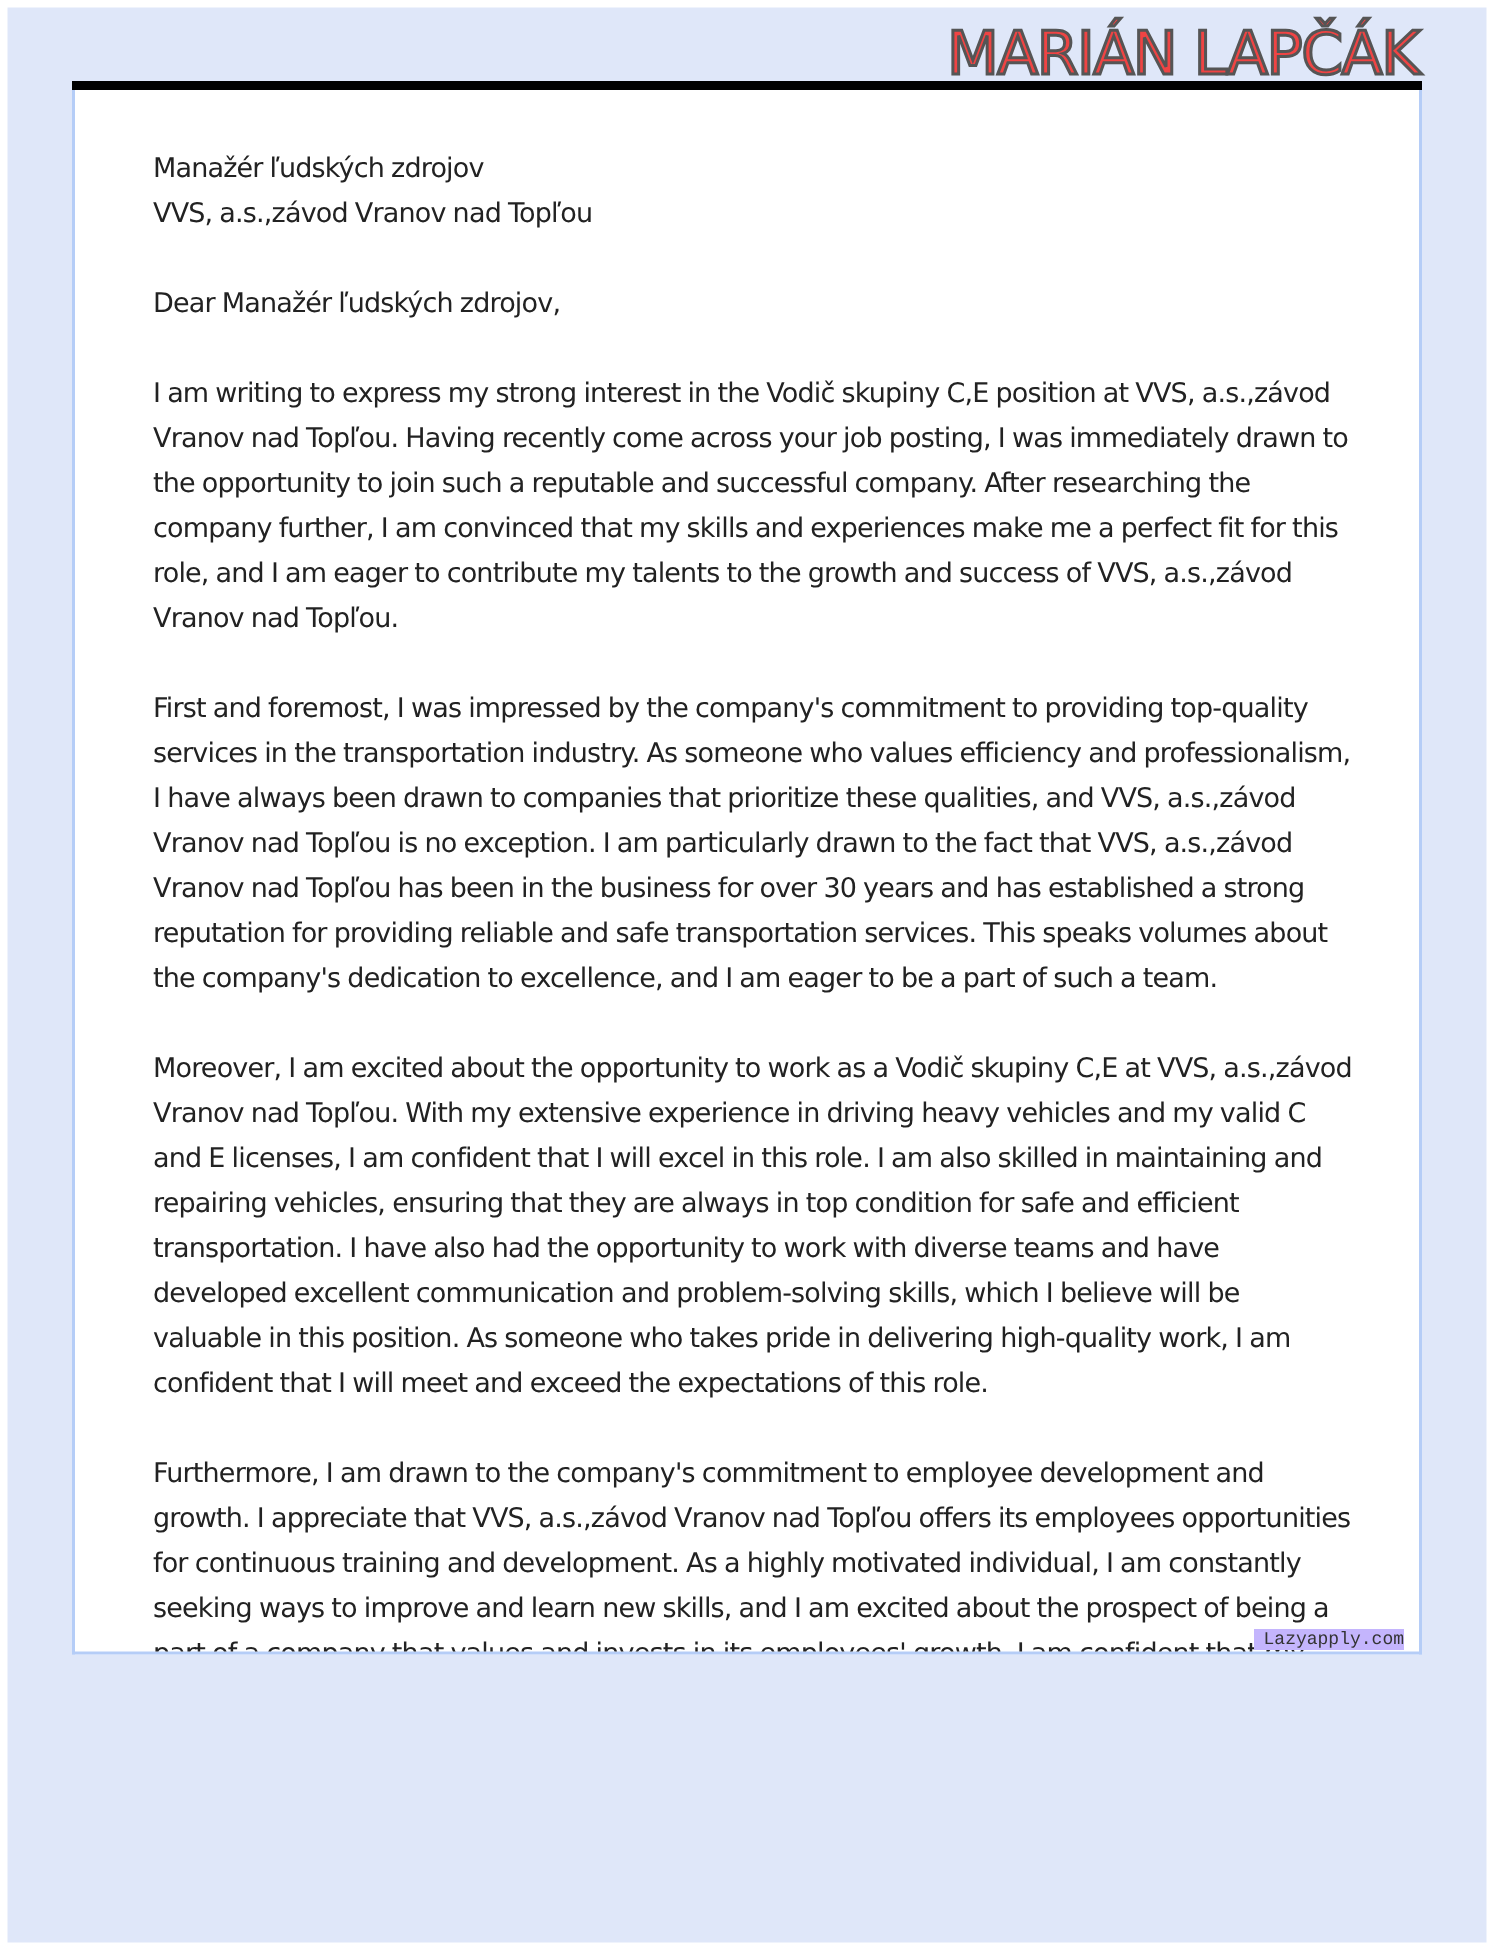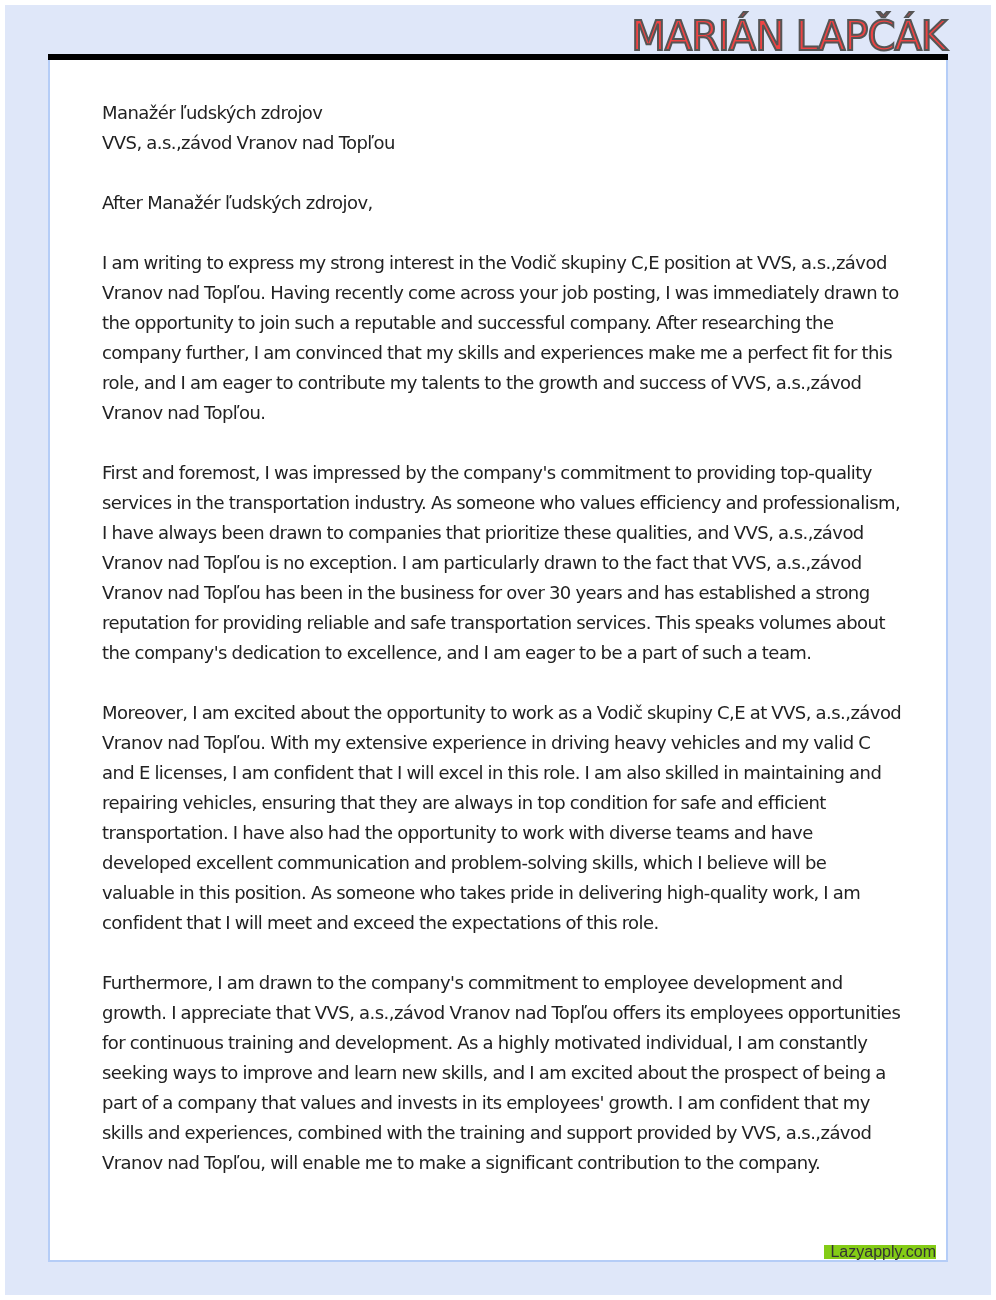--- a/index.html
+++ b/index.html
@@ -32,21 +32,21 @@
       color: #ef4444;
       -webkit-text-stroke: 2px #555555;
       line-height: 48px;
       white-space: nowrap;
     }
     .card {
       position: absolute;
       left: 48px;
       top: 55px;
       width: 900px;
-      height: 1207px;
+      height: 1048px;
       background: #ffffff;
       border-left: 2px solid #b5cdf7;
       border-right: 2px solid #b5cdf7;
       border-bottom: 2px solid #b5cdf7;
       box-sizing: border-box;
       overflow: hidden;
     }
     .top-bar {
       position: absolute;
       left: 48px;
@@ -70,42 +70,42 @@
     .letter p {
       margin: 0 0 30px 0;
     }
     .address-line {
       display: block;
     }
     .watermark {
       position: absolute;
       right: 10px;
       bottom: 1px;
-      font-family: Liberation Sans, sans-serif;
-      font-size: 16px;
+      font-family: Liberation Mono, monospace;
+      font-size: 12px;
       color: #333333;
-      background: #84cc16;
+      background: #c4b5fd;
       padding: 0 0 0 6px;
       line-height: 14px;
     }
   </style>
 </head>
 <body>
 
 <div class="page-bg"></div>
 
 <div class="name-header">MARIÁN LAPČÁK</div>
 
 <div class="card">
   <div class="letter">
     <p>
       <span class="address-line">Manažér ľudských zdrojov</span>
       <span class="address-line">VVS, a.s.,závod Vranov nad Topľou</span>
     </p>
-    <p>After Manažér ľudských zdrojov,</p>
+    <p>Dear Manažér ľudských zdrojov,</p>
     <p>I am writing to express my strong interest in the Vodič skupiny C,E position at VVS, a.s.,závod Vranov nad Topľou. Having recently come across your job posting, I was immediately drawn to the opportunity to join such a reputable and successful company. After researching the company further, I am convinced that my skills and experiences make me a perfect fit for this role, and I am eager to contribute my talents to the growth and success of VVS, a.s.,závod Vranov nad Topľou.</p>
     <p>First and foremost, I was impressed by the company's commitment to providing top-quality services in the transportation industry. As someone who values efficiency and professionalism, I have always been drawn to companies that prioritize these qualities, and VVS, a.s.,závod Vranov nad Topľou is no exception. I am particularly drawn to the fact that VVS, a.s.,závod Vranov nad Topľou has been in the business for over 30 years and has established a strong reputation for providing reliable and safe transportation services. This speaks volumes about the company's dedication to excellence, and I am eager to be a part of such a team.</p>
     <p>Moreover, I am excited about the opportunity to work as a Vodič skupiny C,E at VVS, a.s.,závod Vranov nad Topľou. With my extensive experience in driving heavy vehicles and my valid C and E licenses, I am confident that I will excel in this role. I am also skilled in maintaining and repairing vehicles, ensuring that they are always in top condition for safe and efficient transportation. I have also had the opportunity to work with diverse teams and have developed excellent communication and problem-solving skills, which I believe will be valuable in this position. As someone who takes pride in delivering high-quality work, I am confident that I will meet and exceed the expectations of this role.</p>
     <p>Furthermore, I am drawn to the company's commitment to employee development and growth. I appreciate that VVS, a.s.,závod Vranov nad Topľou offers its employees opportunities for continuous training and development. As a highly motivated individual, I am constantly seeking ways to improve and learn new skills, and I am excited about the prospect of being a part of a company that values and invests in its employees' growth. I am confident that my skills and experiences, combined with the training and support provided by VVS, a.s.,závod Vranov nad Topľou, will enable me to make a significant contribution to the company.</p>
   </div>
   <div class="watermark">Lazyapply.com</div>
 </div>
 
 <div class="top-bar"></div>
 

